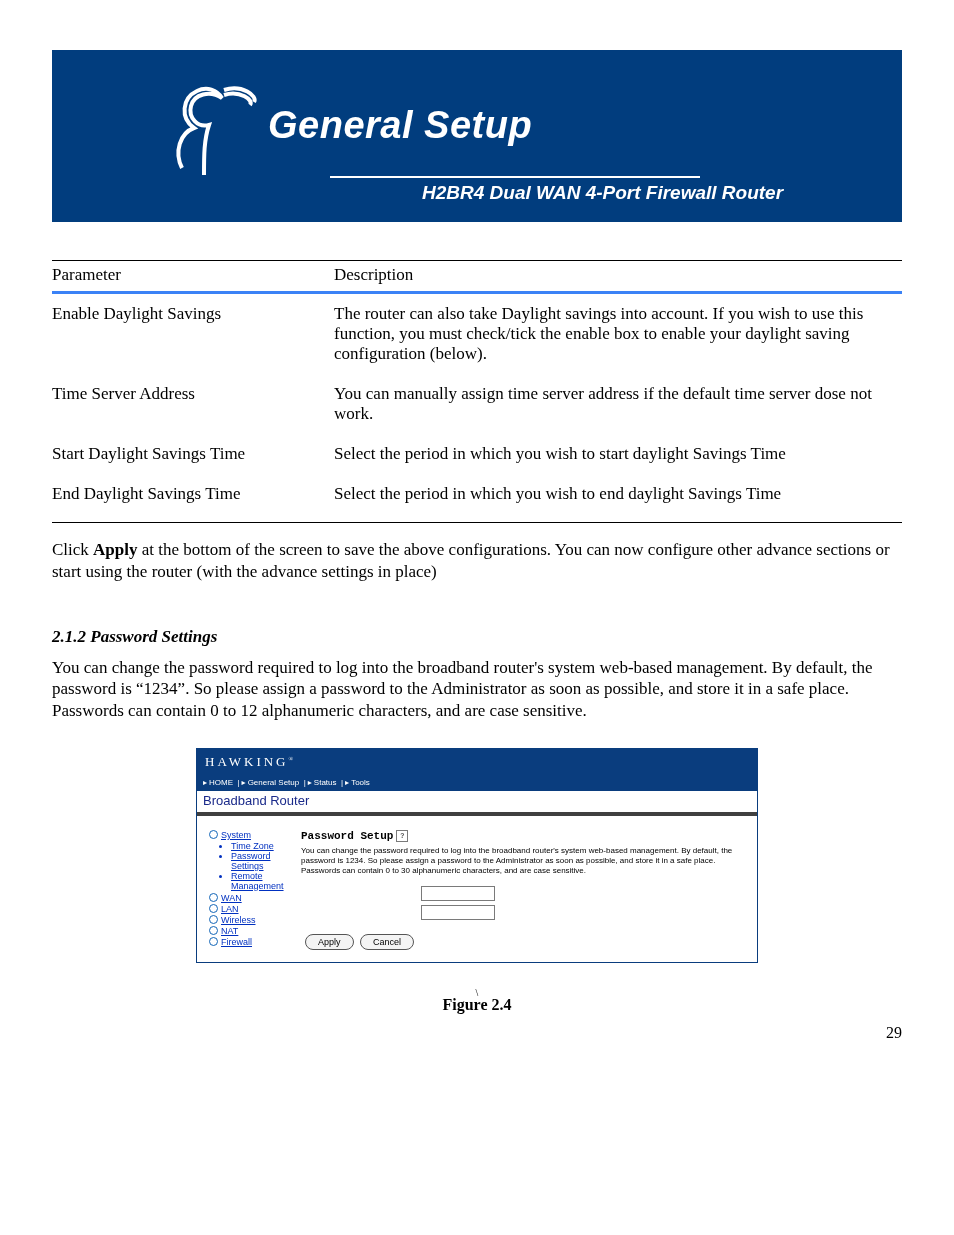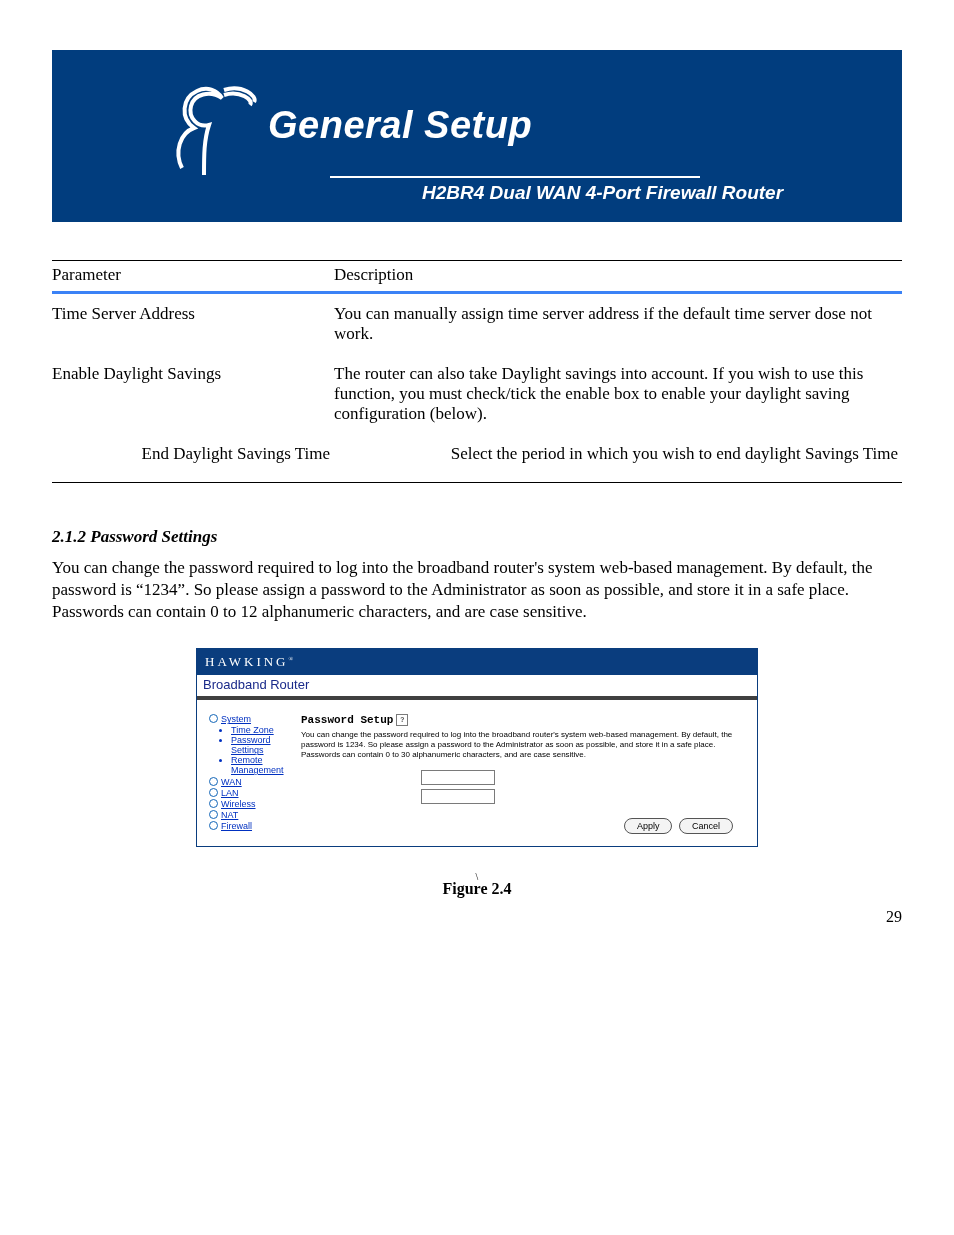--- a/index.html
+++ b/index.html
@@ -80,21 +80,20 @@
     padding: 4px 0 6px 0;
   }
   table.params td {
     vertical-align: top;
     padding: 10px 4px 10px 0;
   }
   table.params col.pname { width: 282px; }
   table.params tr.lastrow td {
     border-bottom: 1.5px solid #000;
     padding-bottom: 18px;
-    text-align: right;
   }
 
   .bodytext { margin-top: 16px; line-height: 1.28; }
 
   h3.section {
     font-style: italic;
     font-weight: 700;
     font-size: 17px;
     margin: 44px 0 10px 0;
   }
@@ -194,21 +193,21 @@
   .router-main .inputs {
     margin-left: 120px;
   }
   .router-main .inputs div {
     width: 72px; height: 13px;
     border: 1px solid #7a7a7a;
     margin-bottom: 4px;
     background:#fff;
   }
   .router-btns {
-    text-align: right;
+    text-align: left;
     padding-right: 10px;
     margin-top: 14px;
   }
   .router-btns span {
     display: inline-block;
     border: 1px solid #555;
     border-radius: 9px;
     padding: 0 12px;
     font-size: 9px;
     line-height: 14px;
@@ -258,43 +257,56 @@
         <col>
       </colgroup>
     <thead>
       <tr>
         <th>Parameter</th>
         <th>Description</th>
       </tr>
     </thead>
     <tbody>
       <tr>
+        <td>Enable Daylight Savings</td>
+        <td>The router can also take Daylight savings into account. If you wish to use this function, you must check/tick the enable box to enable your daylight saving configuration (below).</td>
+      </tr>
+      <tr>
         <td>Time Server Address</td>
         <td>You can manually assign time server address if the default time server dose not work.</td>
       </tr>
       <tr>
-        <td>Enable Daylight Savings</td>
-        <td>The router can also take Daylight savings into account. If you wish to use this function, you must check/tick the enable box to enable your daylight saving configuration (below).</td>
+        <td>Start Daylight Savings Time</td>
+        <td>Select the period in which you wish to start daylight Savings Time</td>
       </tr>
       <tr class="lastrow">
         <td>End Daylight Savings Time</td>
         <td>Select the period in which you wish to end daylight Savings Time</td>
       </tr>
     </tbody>
   </table>
 
+  <p class="bodytext">
+    <span>Click </span><b>Apply</b><span> at the bottom of the screen to save the above configurations. You can now configure other advance sections or start using the router (with the advance settings in place)</span>
+  </p>
 
   <h3 class="section">2.1.2 Password Settings</h3>
   <p class="bodytext" style="margin-top:6px;">You can change the password required to log into the broadband router's system web-based management. By default, the password is “1234”. So please assign a password to the Administrator as soon as possible, and store it in a safe place. Passwords can contain 0 to 12 alphanumeric characters, and are case sensitive.</p>
 
   <div class="router-shot">
     <div class="router-top">
       <span style="font-variant:small-caps;">
         <span>HAWKING</span><sup style="font-size:6px;">®</sup>
       </span>
+    </div>
+    <div class="router-nav">
+      <span class="arrow">▸</span><span>HOME</span>
+      <span>|</span><span class="arrow">▸</span><span>General Setup</span>
+      <span>|</span><span class="arrow">▸</span><span>Status</span>
+      <span>|</span><span class="arrow">▸</span><span>Tools</span>
     </div>
     <div class="router-title">Broadband Router</div>
     <div class="router-body">
       <div class="router-side">
         <div class="grp"><a>System</a></div>
         <ul>
           <li><a>Time Zone</a></li>
           <li><a>Password Settings</a></li>
           <li><a>Remote Management</a></li>
         </ul>

